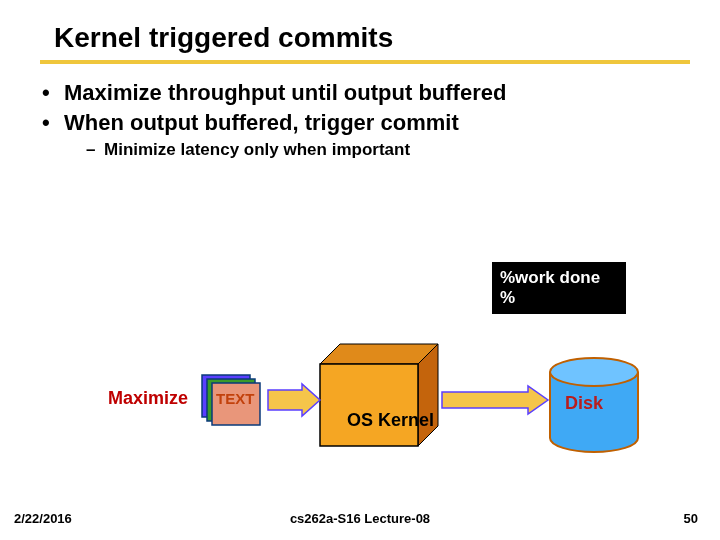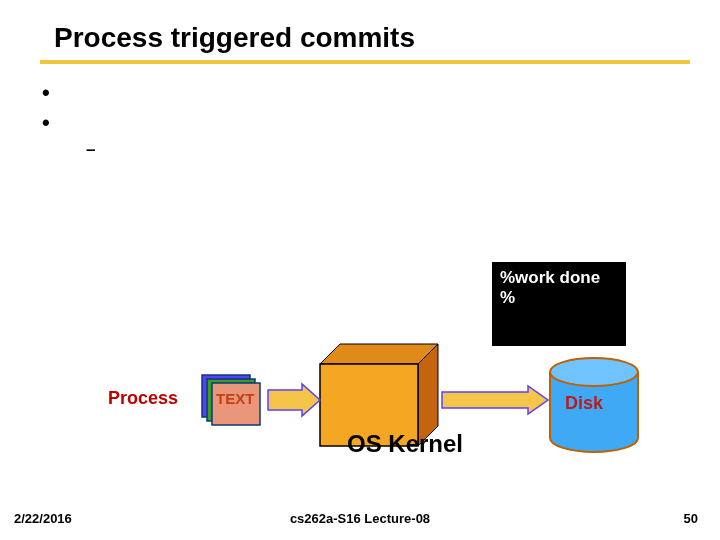--- a/index.html
+++ b/index.html
@@ -55,21 +55,21 @@
     position: absolute;
     left: 0; top: 0;
     width: 720px; height: 540px;
     pointer-events: none;
   }
   .badge {
     position: absolute;
     left: 492px;
     top: 262px;
     width: 134px;
-    height: 84px;
+    height: 52px;
     background: #000;
     color: #fff;
     font-size: 17px;
     font-weight: bold;
     padding: 6px 8px;
     line-height: 1.2;
   }
   .label-process {
     position: absolute;
     left: 108px;
@@ -83,24 +83,23 @@
     left: 216px;
     top: 390px;
     font-size: 15px;
     font-weight: bold;
     color: #c2410c;
   }
   .label-kernel {
     position: absolute;
     left: 347px;
     top: 410px;
-    font-size: 24px;
+    font-size: 18px;
     font-weight: bold;
     color: #000;
-    margin-top: 20px;
   }
   .label-disk {
     position: absolute;
     left: 565px;
     top: 393px;
     font-size: 18px;
     font-weight: bold;
     color: #b91c1c;
   }
   .footer {
@@ -113,33 +112,36 @@
     color: #000;
   }
   .footer-date { position: absolute; left: 14px; bottom: 0; }
   .footer-center { position: absolute; left: 0; width: 720px; text-align: center; bottom: 0; }
   .footer-page { position: absolute; right: 22px; bottom: 0; }
 </style>
 </head>
 <body>
 
 <div class="title-area">
-  <div class="title">Process triggered commits</div>
+  <div class="title">Kernel triggered commits</div>
 </div>
 <div class="underline"></div>
 
 <div class="content">
   <div class="bullet-l1">
     <span class="dot">•</span>
+    <span>Maximize throughput until output buffered</span>
   </div>
   <div class="bullet-l1">
     <span class="dot">•</span>
+    <span>When output buffered, trigger commit</span>
   </div>
   <div class="bullet-l2">
     <span class="dash">–</span>
+    <span>Minimize latency only when important</span>
   </div>
 </div>
 
 <svg class="diagram" viewBox="0 0 720 540">
 
   <g>
     <polygon points="320,364 418,364 438,344 340,344" fill="#e08a1a" stroke="#000" stroke-width="1"></polygon>
     <polygon points="418,364 438,344 438,426 418,446" fill="#c4640c" stroke="#000" stroke-width="1"></polygon>
     <rect x="320" y="364" width="98" height="82" fill="#f5a623" stroke="#000" stroke-width="1.5"></rect>
   </g>
@@ -162,21 +164,21 @@
   <g>
     <polygon points="442,392 528,392 528,386 548,400 528,414 528,408 442,408" fill="#f5c54a" stroke="#5a3fff" stroke-width="1.5"></polygon>
   </g>
 </svg>
 
 <div class="badge">
   <div>%work done</div>
   <div>%</div>
 </div>
 
-<div class="label-process">Process</div>
+<div class="label-process">Maximize</div>
 <div class="label-text">TEXT</div>
 <div class="label-kernel">OS Kernel</div>
 <div class="label-disk">Disk</div>
 
 <div class="footer">
   <div class="footer-date">2/22/2016</div>
   <div class="footer-center">cs262a-S16 Lecture-08</div>
   <div class="footer-page">50</div>
 </div>
 

